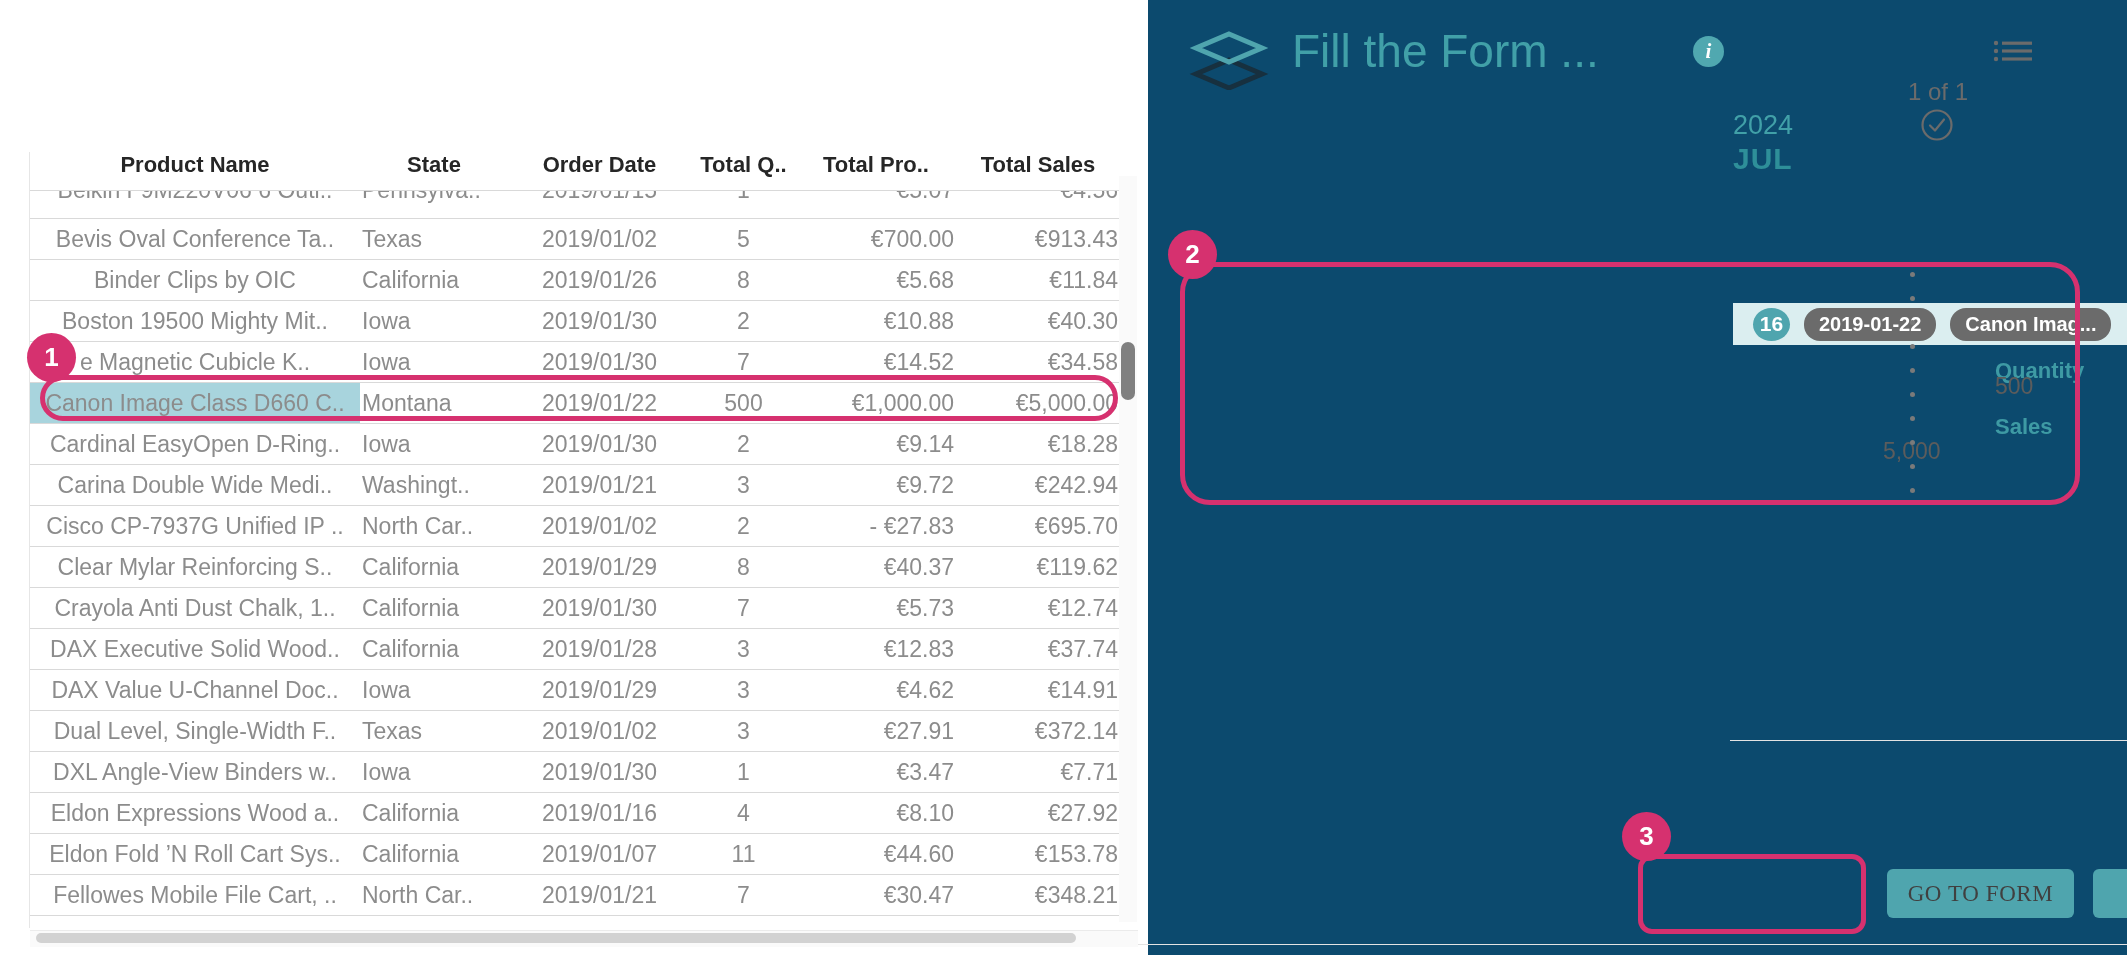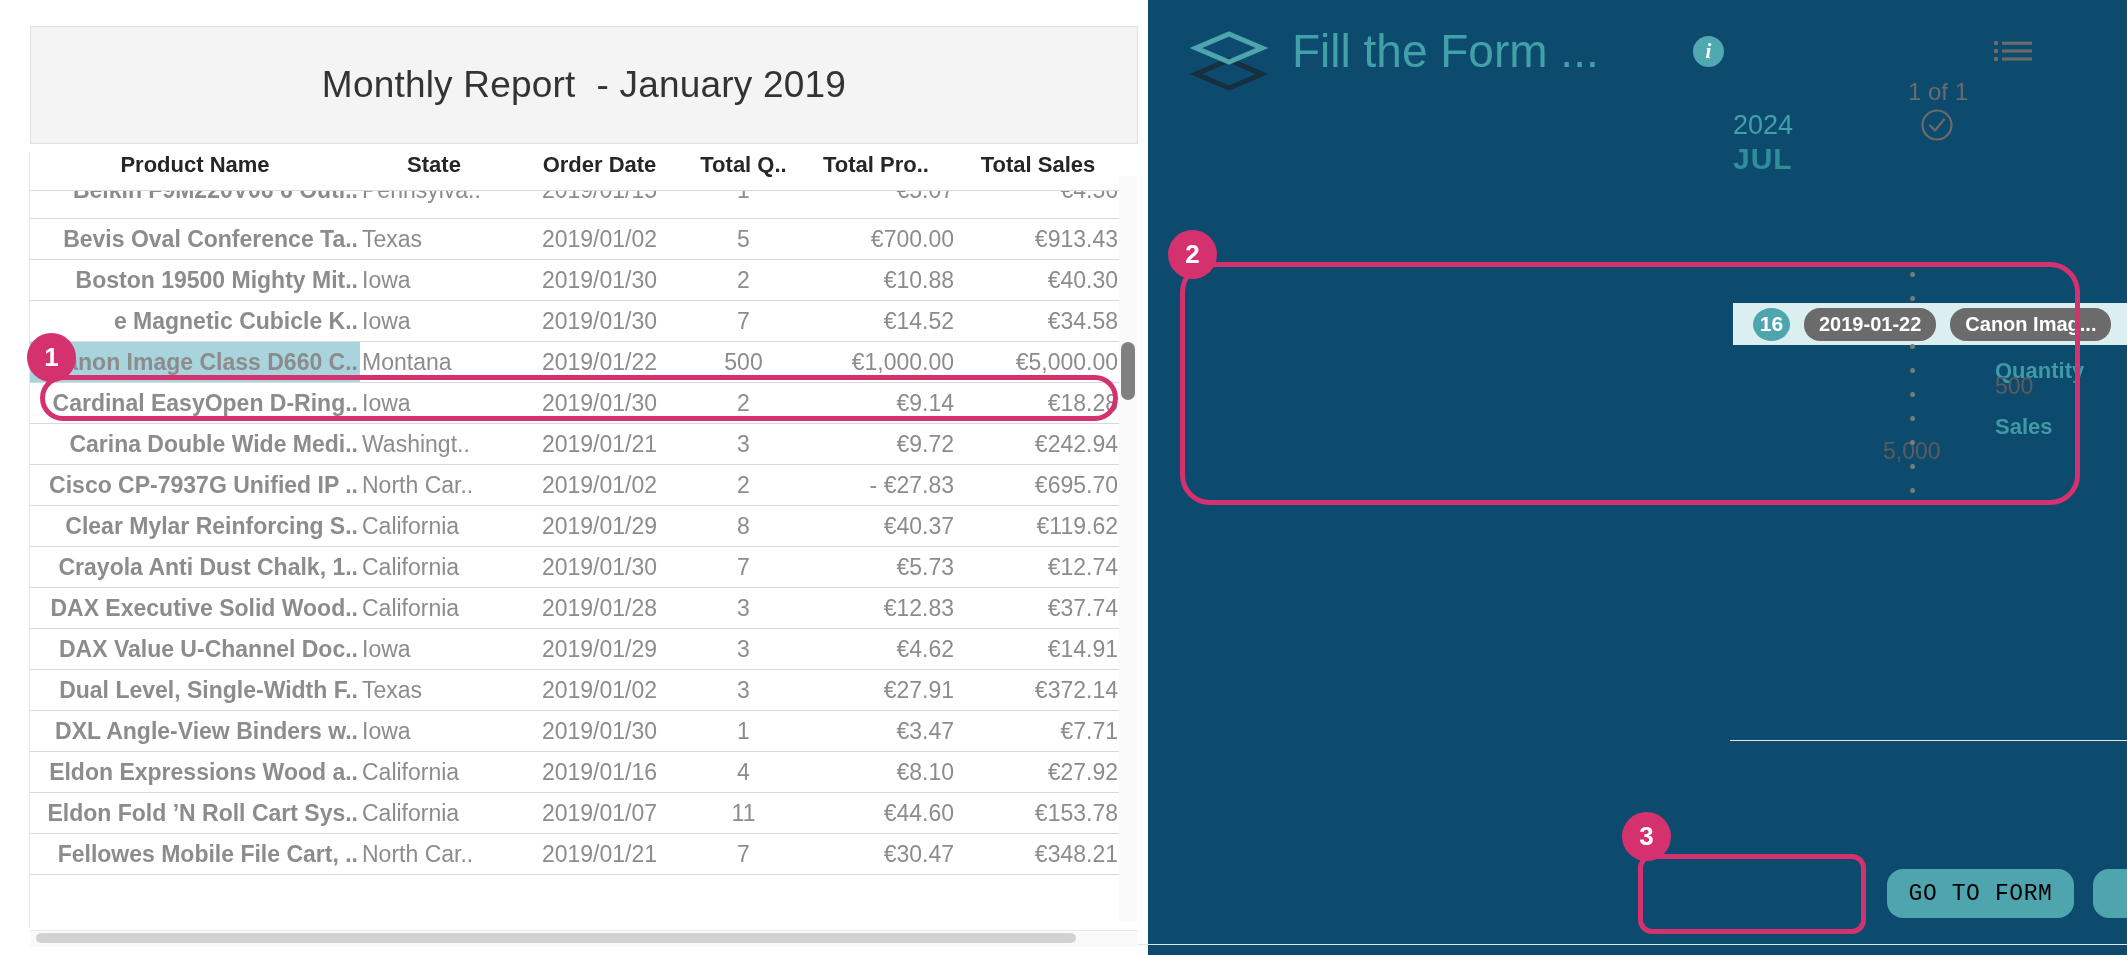--- a/index.html
+++ b/index.html
@@ -56,21 +56,21 @@
   table.report td{
     height:40px;
     border-bottom:1px solid #d9d9d9;
     border-top:1px solid #d9d9d9;
     color:#8c8c8c;
     white-space:nowrap;
     overflow:hidden;
     padding:0 2px;
     font-size:23px;
   }
-  td.c-name{ color:#1a1a1a; font-weight:700; text-align:right; padding-left:12px;}
+  td.c-name{ color:#1a1a1a; font-weight:400; text-align:center; padding-left:12px;}
   td.c-state{ text-align:left; padding-left:4px;}
   td.c-date{ text-align:center;}
   td.c-qty{ text-align:center;}
   td.c-profit{ text-align:right; padding-right:6px;}
   td.c-sales{ text-align:right; padding-right:12px;}
 
   col.w-name{width:330px;} col.w-state{width:148px;} col.w-date{width:183px;}
   col.w-qty{width:105px;} col.w-profit{width:160px;} col.w-sales{width:164px;}
 
   tr.clipped td{ height:16px; }
@@ -187,24 +187,24 @@
     position:absolute; left:1730px; top:740px;
     width:790px; height:1px; background:#e3e3e3;
   }
   #bottom-divider{
     position:absolute; left:1138px; top:944px;
     width:989px; height:1px; background:#e3e3e3;
   }
 
   .tbtn{
     position:absolute;
-    background:#4fa5ae; color:#000000;
-    border:none; border-radius:16px;
+    background:#4fa5ae; color:#404040;
+    border:none; border-radius:6px;
     font-size:23px; letter-spacing:.6px;
-    font-family:Liberation Mono, monospace;
+    font-family:Liberation Serif, serif;
     cursor:pointer;
     display:flex; align-items:center; justify-content:center;
   }
   #btn-goto{ left:1887px; top:869px; width:187px; height:49px;}
   #btn-delete{ left:2093px; top:869px; width:168px; height:49px;}
 
   
   .anno-badge{
     position:absolute;
     width:49px; height:49px; border-radius:50%;
@@ -226,23 +226,20 @@
   #anno2-box{ left:1180px; top:262px; width:900px; height:243px; border-radius:30px;}
   #anno3-badge{ left:1622px; top:812px;}
   #anno3-box{ left:1638px; top:854px; width:228px; height:80px; border-radius:14px;}
 
 </style>
 </head>
 <body>
 
 <div id="left-panel">
 
-  <div id="report-card">
-    <div id="report-title">Monthly Report  - January 2019</div>
-  </div>
 
   <div id="left-border"></div>
 
   <div id="table-wrap">
     <table class="report">
       <colgroup>
         <col class="w-name">
           <col class="w-state">
           <col class="w-date">
         <col class="w-qty">
@@ -282,20 +279,28 @@
           </tr>
           <tr>
             <td class="c-name"><span>Bevis Oval Conference Ta..</span></td>
             <td class="c-state"><span>Texas</span></td>
             <td class="c-date"><span>2019/01/02</span></td>
             <td class="c-qty"><span>5</span></td>
             <td class="c-profit"><span>€700.00</span></td>
             <td class="c-sales"><span>€913.43</span></td>
           </tr>
           <tr>
+            <td class="c-name"><span>Binder Clips by OIC</span></td>
+            <td class="c-state"><span>California</span></td>
+            <td class="c-date"><span>2019/01/26</span></td>
+            <td class="c-qty"><span>8</span></td>
+            <td class="c-profit"><span>€5.68</span></td>
+            <td class="c-sales"><span>€11.84</span></td>
+          </tr>
+          <tr>
             <td class="c-name"><span>Boston 19500 Mighty Mit..</span></td>
             <td class="c-state"><span>Iowa</span></td>
             <td class="c-date"><span>2019/01/30</span></td>
             <td class="c-qty"><span>2</span></td>
             <td class="c-profit"><span>€10.88</span></td>
             <td class="c-sales"><span>€40.30</span></td>
           </tr>
           <tr>
             <td class="c-name"><span>e Magnetic Cubicle K..</span></td>
             <td class="c-state"><span>Iowa</span></td>

